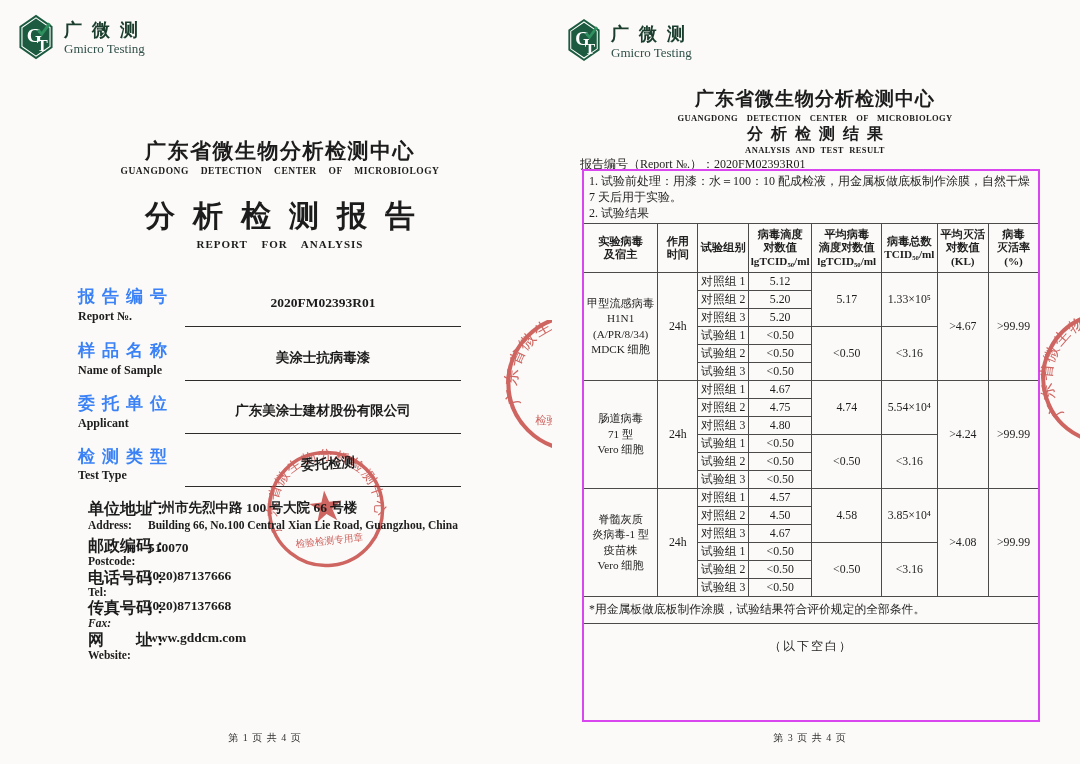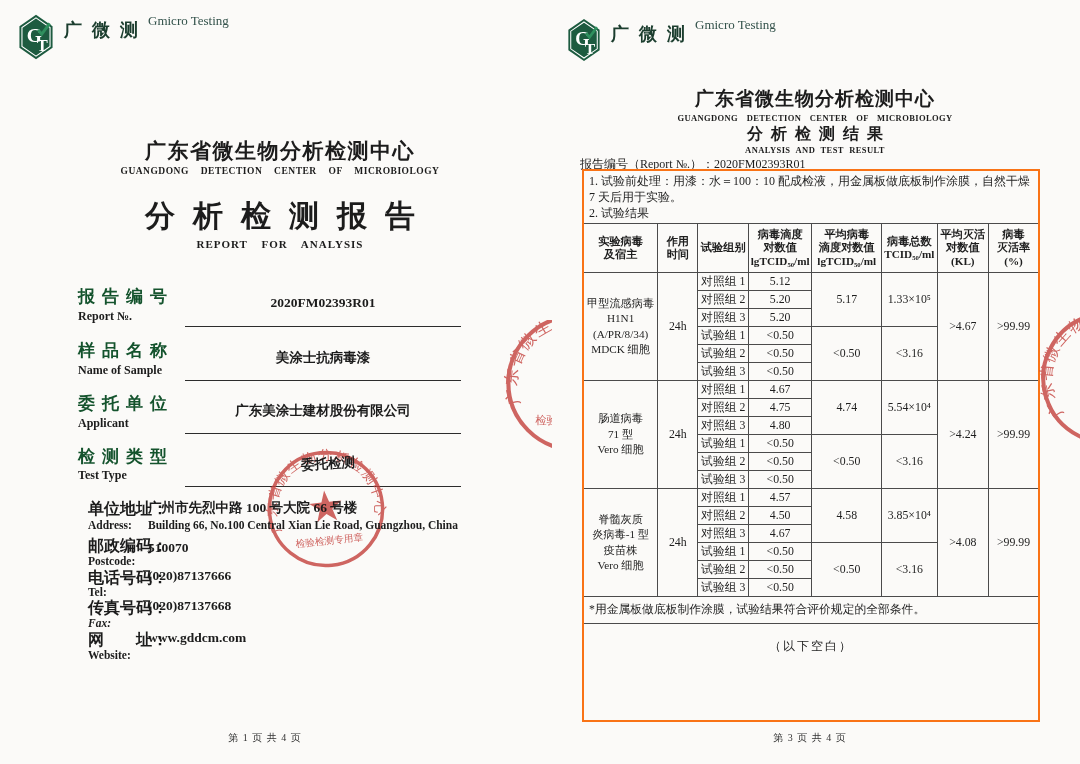--- a/index.html
+++ b/index.html
@@ -5,49 +5,49 @@
   html,body{margin:0;padding:0;}
   body{
     width:1080px;height:764px;position:relative;overflow:hidden;
     background:#fbfaf8;
     font-family:"Liberation Serif","DejaVu Serif",serif;
     color:#1c1c1c;
   }
   .abs{position:absolute;}
   
   .logo{position:absolute;display:flex;align-items:flex-start;gap:10px;}
-  .logo-txt{display:flex;flex-direction:row;}
+  .logo-txt{display:flex;flex-direction:column;}
   .logo-cn{font-size:18px;font-weight:600;letter-spacing:10px;color:#1b3d2e;line-height:22px;margin-top:6px;}
   .logo-en{font-size:13px;color:#32514a;line-height:15px;}
   
   .l-center{left:55px;width:450px;text-align:center;}
   .org-cn-l{top:137px;font-size:21px;font-weight:700;letter-spacing:1.5px;}
   .org-en-l{top:166px;font-size:9.5px;font-weight:700;word-spacing:9px;letter-spacing:.5px;}
   .doc-title{top:196px;font-size:30px;font-weight:700;letter-spacing:18px;padding-left:18px;box-sizing:border-box;}
   .doc-title-en{top:238px;font-size:11px;font-weight:700;word-spacing:10px;letter-spacing:1px;}
   
-  .flab-cn{left:78px;font-size:17px;font-weight:700;letter-spacing:7px;color:#14532d;}
+  .flab-cn{left:78px;font-size:17px;font-weight:700;letter-spacing:7px;color:#3b82f6;}
   .flab-en{left:78px;font-size:12px;font-weight:700;}
   .fval{left:185px;width:276px;text-align:center;font-size:13.5px;font-weight:600;}
   .uline{left:185px;width:276px;border-top:1.6px solid #2c2c2c;height:0;}
   
   .clab{left:88px;font-size:16px;font-weight:700;}
   .clab-en{left:88px;font-size:11.5px;font-weight:700;}
   .cval{left:148px;font-size:13.5px;font-weight:700;}
   .cval-en{left:148px;font-size:11.5px;font-weight:700;}
   .pgnum{font-size:10px;color:#333;text-align:center;width:130px;letter-spacing:1px;}
   
   .r-center{left:590px;width:450px;text-align:center;}
   .org-cn-r{top:86px;font-size:19px;font-weight:700;letter-spacing:1px;}
   .org-en-r{top:113px;font-size:8.5px;font-weight:700;word-spacing:6px;letter-spacing:.4px;}
   .res-title{top:124px;font-size:16px;font-weight:700;letter-spacing:8px;padding-left:8px;box-sizing:border-box;}
   .res-title-en{top:145px;font-size:8.5px;font-weight:700;word-spacing:3px;letter-spacing:.4px;}
   .report-line{left:580px;top:156px;font-size:12px;}
   
-  table.t{position:absolute;left:582px;top:169px;width:458px;border-collapse:collapse;table-layout:fixed;border:2px solid #f97316;}
+  table.t{position:absolute;left:582px;top:169px;width:458px;border-collapse:collapse;table-layout:fixed;border:2px solid #d946ef;}
   .t td{border:1px solid #4b4b4b;text-align:center;vertical-align:middle;font-size:11.8px;color:#1e1e1e;padding:0 1px;}
   .t .pre{ text-align:left;font-size:12px;line-height:16px;padding:2px 5px;}
   .t .th{white-space:pre-line;font-size:11.2px;line-height:13.5px;height:48px;font-weight:600;}
   .t tr.dr{height:18px;}
   .t .c-virus{white-space:pre-line;line-height:15.5px;font-size:11.2px;}
   .t .note{text-align:left;font-size:11.8px;padding:3px 5px;height:20px;}
   .t .blank{height:82px;vertical-align:top;padding-top:14px;font-size:12px;letter-spacing:2px;}
   
   .stamp{position:absolute;opacity:.8;}
   .stamp-clip{position:absolute;overflow:hidden;}

